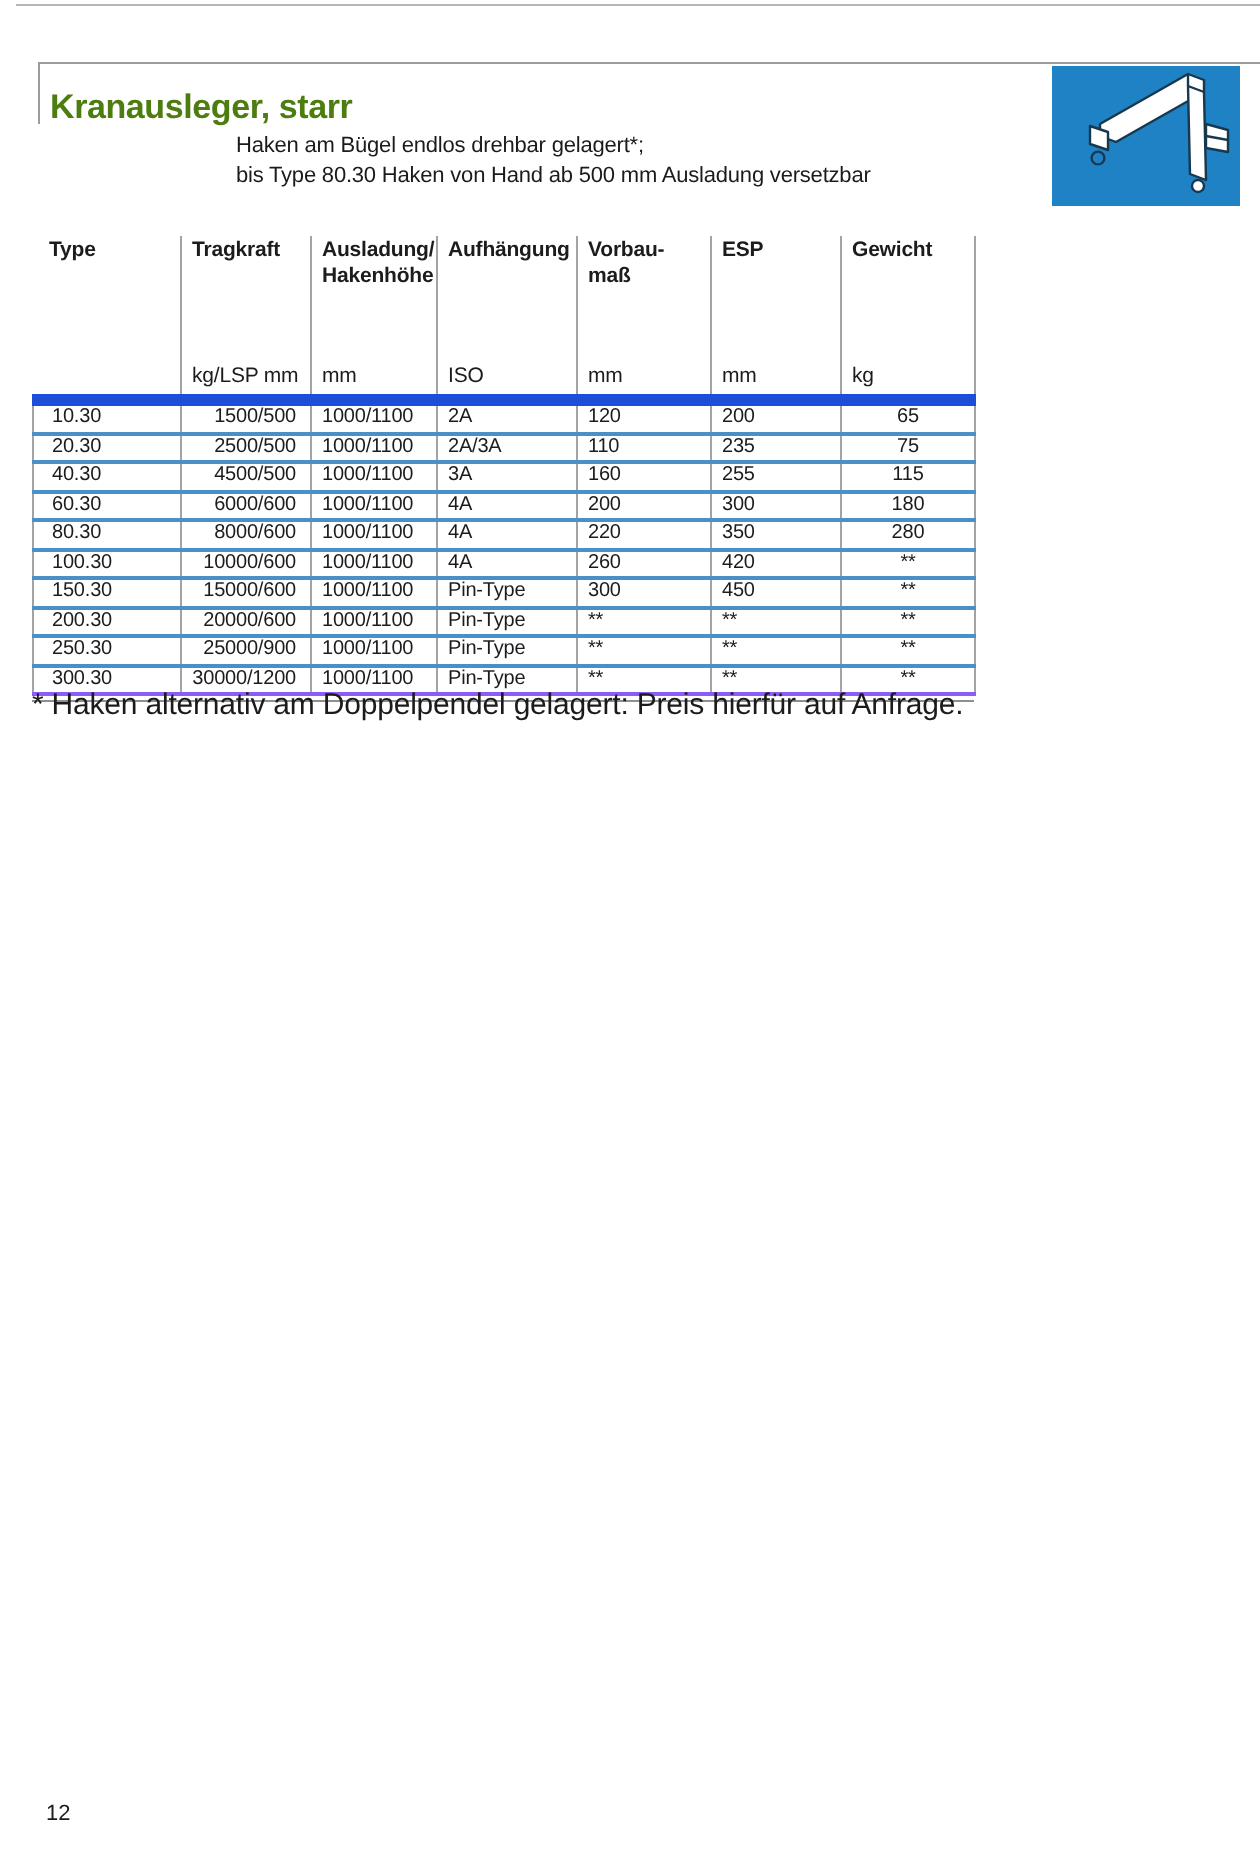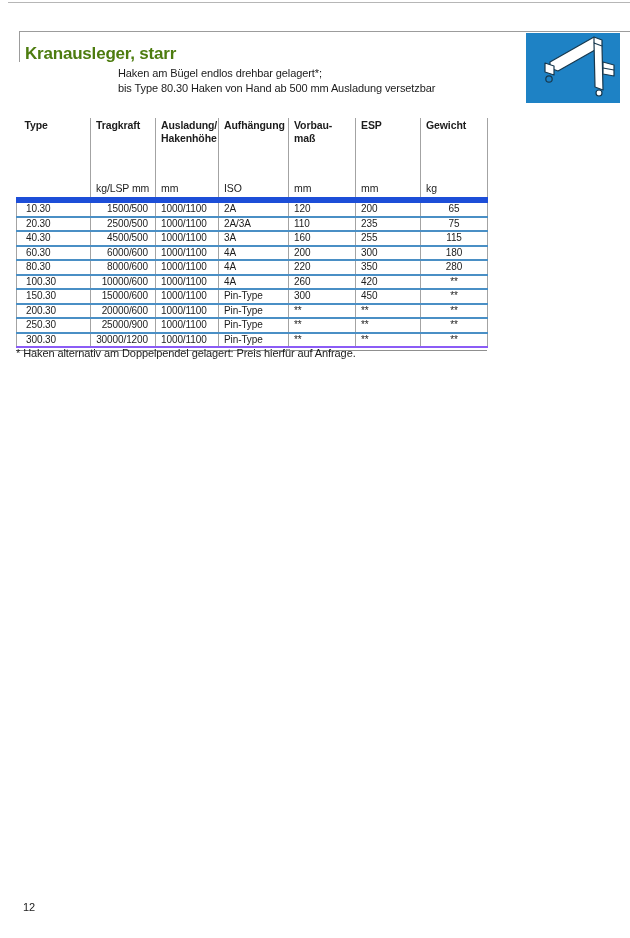--- a/index.html
+++ b/index.html
@@ -46,21 +46,21 @@
   tbody td{
     border-right:1px solid #a3a3a3;border-bottom:2px solid #4a8fc5;
     height:12.5px;line-height:12px;padding:0 0 0 5px;vertical-align:middle;
     white-space:nowrap;
   }
   tbody td:first-child{border-left:1px solid #a3a3a3;padding-left:9px;margin-left:31px;}
   tbody td:nth-child(2){text-align:right;padding:0 7px 0 0;}
   tbody td:nth-child(7){text-align:center;padding:0;margin-left:24px;}
   tbody tr:last-child td{border-bottom:2px solid #8b5cf6;}
 
-  .footnotes{left:16px;top:346px;font-size:11px;line-height:14.5px;letter-spacing:-0.1px;}
+  .footnotes{left:16px;top:346px;font-size:15px;line-height:14.5px;letter-spacing:-0.1px;}
   .page-number{left:23px;top:901px;font-size:11px;}
 </style>
 </head>
 <body>
 
 <div class="abs top-rule"></div>
 <div class="abs title-rule-h"></div>
 <div class="abs title-rule-v"></div>
 
 <div class="abs page-title">Kranausleger, starr</div>

